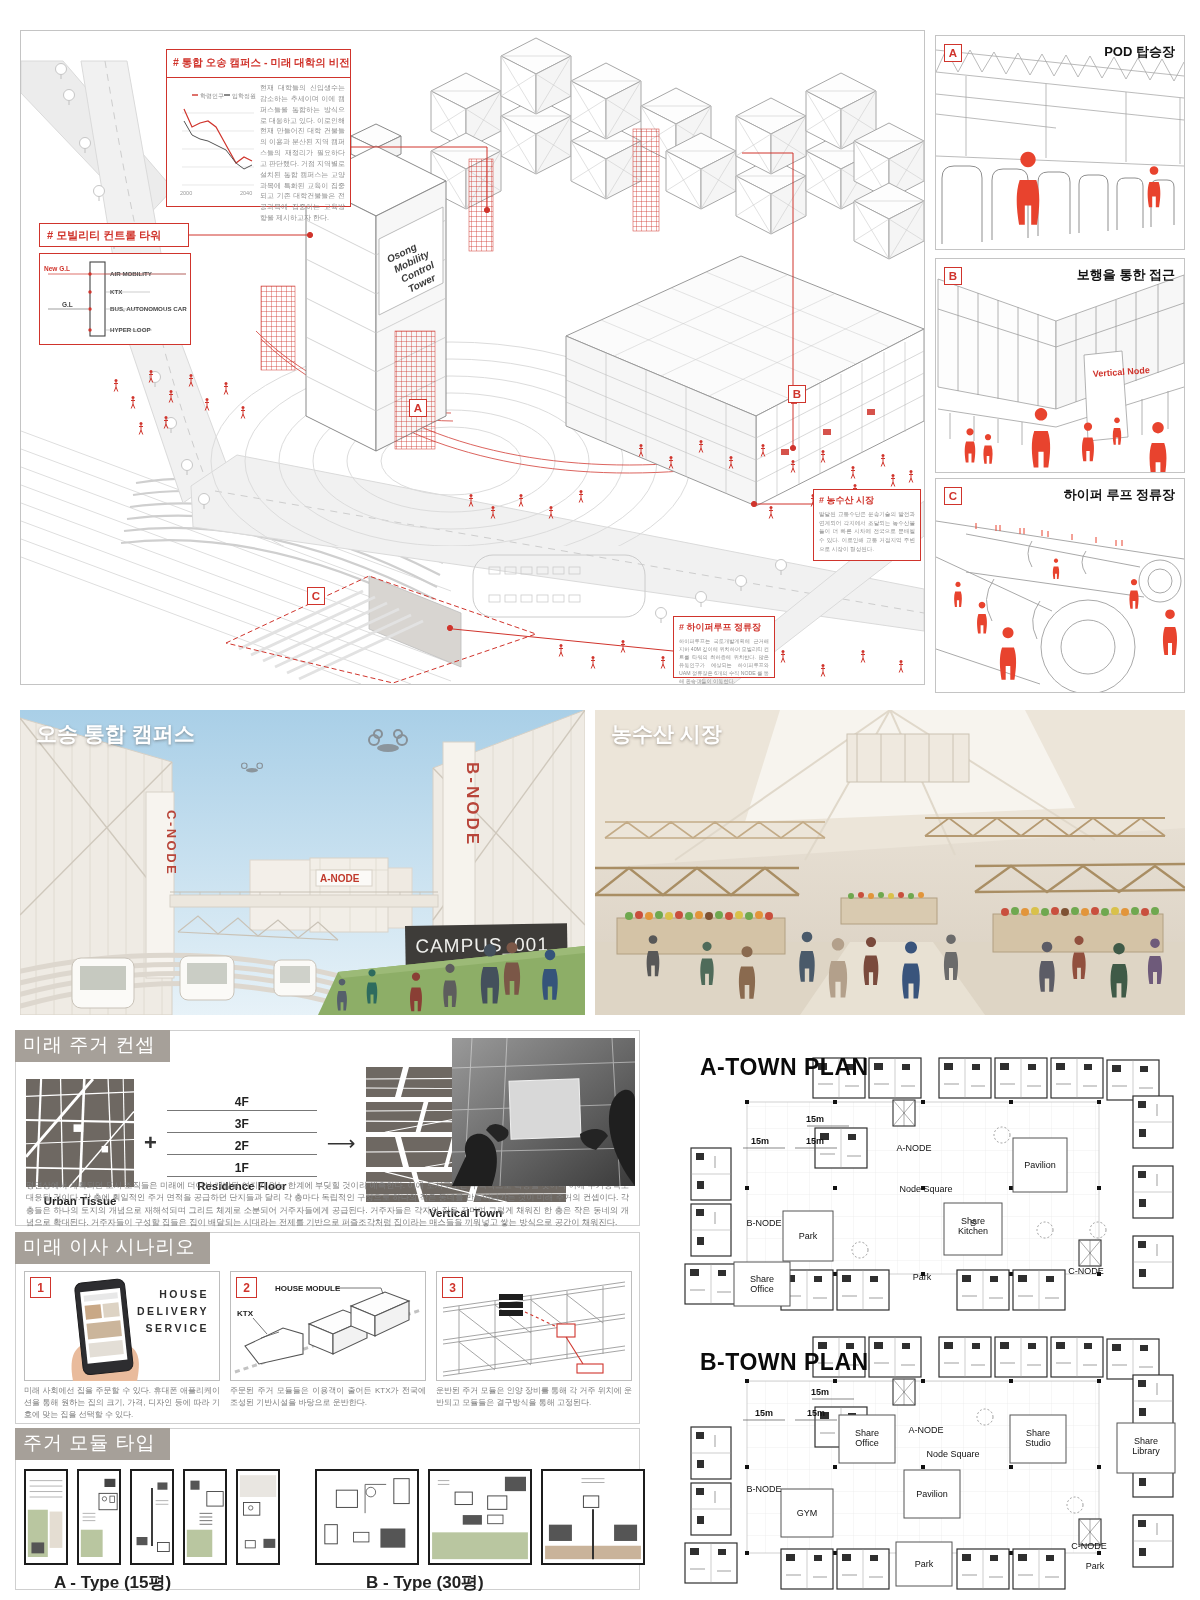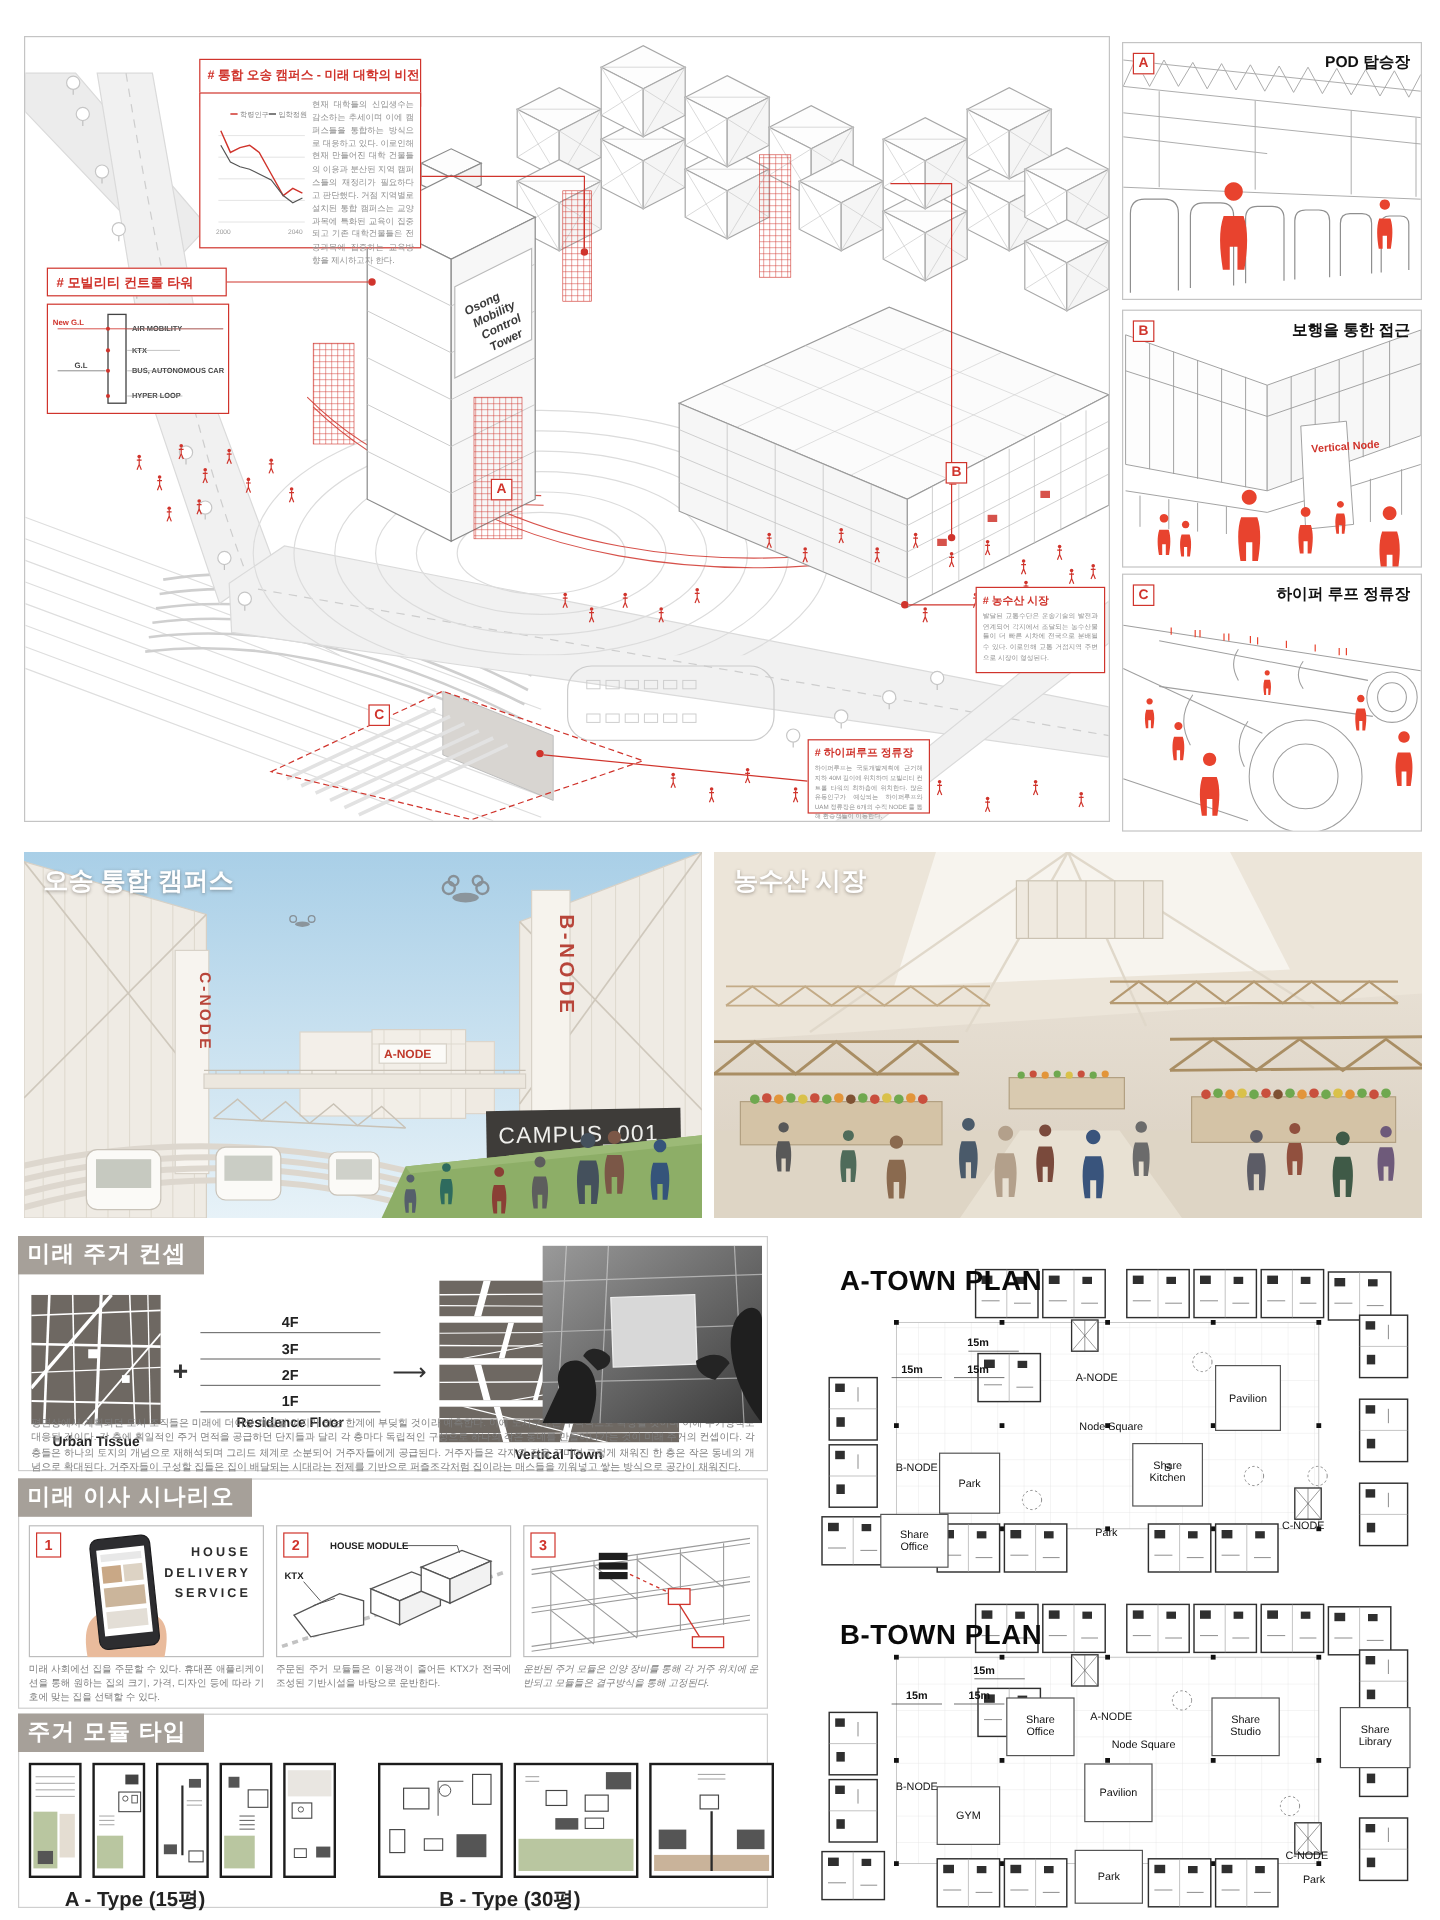--- a/index.html
+++ b/index.html
@@ -10,21 +10,21 @@
        font-weight:bold;font-size:11.5px;display:flex;align-items:center;justify-content:center;
        background:#fff;box-sizing:border-box;z-index:6;}
   .co{position:absolute;border:1.2px solid #d0342c;background:#fff;box-sizing:border-box;z-index:5;}
   .co-title{color:#d0342c;font-weight:bold;}
   .co-body{color:#909090;text-align:justify;line-height:1.55;}
   .ptitle{position:absolute;top:7px;right:9px;font-weight:bold;font-size:13px;color:#111;z-index:3;}
   .render{position:absolute;overflow:hidden;}
   .render-title{position:absolute;top:10px;left:16px;color:#fff;font-size:21px;font-weight:bold;
                 text-shadow:0 1px 3px rgba(60,50,45,.45);z-index:4;}
   .lsec{position:absolute;border:1px solid #cfcfcf;background:#fff;box-sizing:border-box;}
-  .shead{position:absolute;top:-1px;left:-1px;background:#a6a099;color:#fff;font-weight:bold;
+  .shead{position:absolute;top:-1px;left:-1px;background:#a6a099;color:#fff;font-weight:normal;
          font-size:19px;padding:2px 14px 4px 8px;letter-spacing:1px;z-index:2;}
   .cap{font-size:8px;color:#7d7d7d;line-height:1.5;text-align:justify;}
   .lbl{font-weight:bold;font-size:12px;color:#222;text-align:left;}
   .plan-title{position:absolute;font-size:23px;font-weight:bold;letter-spacing:.5px;color:#0a0a0a;z-index:2;}
   .scen-box{position:absolute;border:1px solid #bdbdbd;background:#fff;box-sizing:border-box;}
   .numbadge{position:absolute;top:5px;left:5px;width:19px;height:19px;border:1.6px solid #d0342c;
             color:#d0342c;font-weight:bold;font-size:12px;display:flex;align-items:center;
             justify-content:center;background:#fff;}
   .mod{border:2.5px solid #1c1c1c;background:#fff;box-sizing:border-box;}
   svg text{font-family:"Liberation Sans",sans-serif;}
@@ -901,21 +901,21 @@
             <rect x="62" y="38" width="24" height="6"></rect>
         </g>
         <g stroke="#d0342c" fill="none" stroke-width="1.1">
           <rect x="120" y="52" width="18" height="13" fill="#fff"></rect>
           <line x1="129" y1="65" x2="146" y2="92"></line>
           <rect x="140" y="92" width="26" height="9" fill="#fff"></rect>
           <path d="M88,40 L118,54" stroke-dasharray="3 3"></path>
         </g>
       </svg>
     </div>
-    <div class="cap" style="position:absolute;left:420px;top:152px;width:196px;font-style:italic;">운반된 주거 모듈은 인양 장비를 통해 각 거주 위치에 운반되고 모듈들은 결구방식을 통해 고정된다.</div>
+    <div class="cap" style="position:absolute;left:420px;top:152px;width:196px;">운반된 주거 모듈은 인양 장비를 통해 각 거주 위치에 운반되고 모듈들은 결구방식을 통해 고정된다.</div>
   </div>
 
   <div class="lsec" style="left:15px;top:1428px;width:625px;height:162px;">
     <div class="shead">주거 모듈 타입</div>
     <div style="position:absolute;left:8px;top:40px;display:flex;gap:9px;align-items:flex-start;">
       <svg class="mod" width="44" height="96" viewBox="0 0 44 96">
         <rect x="2" y="40" width="22" height="52" fill="#b9c6a0"></rect>
         <g stroke="#999" stroke-width=".8">
             <line x1="4" y1="8" x2="40" y2="8"></line>
             <line x1="4" y1="14" x2="40" y2="14"></line>

